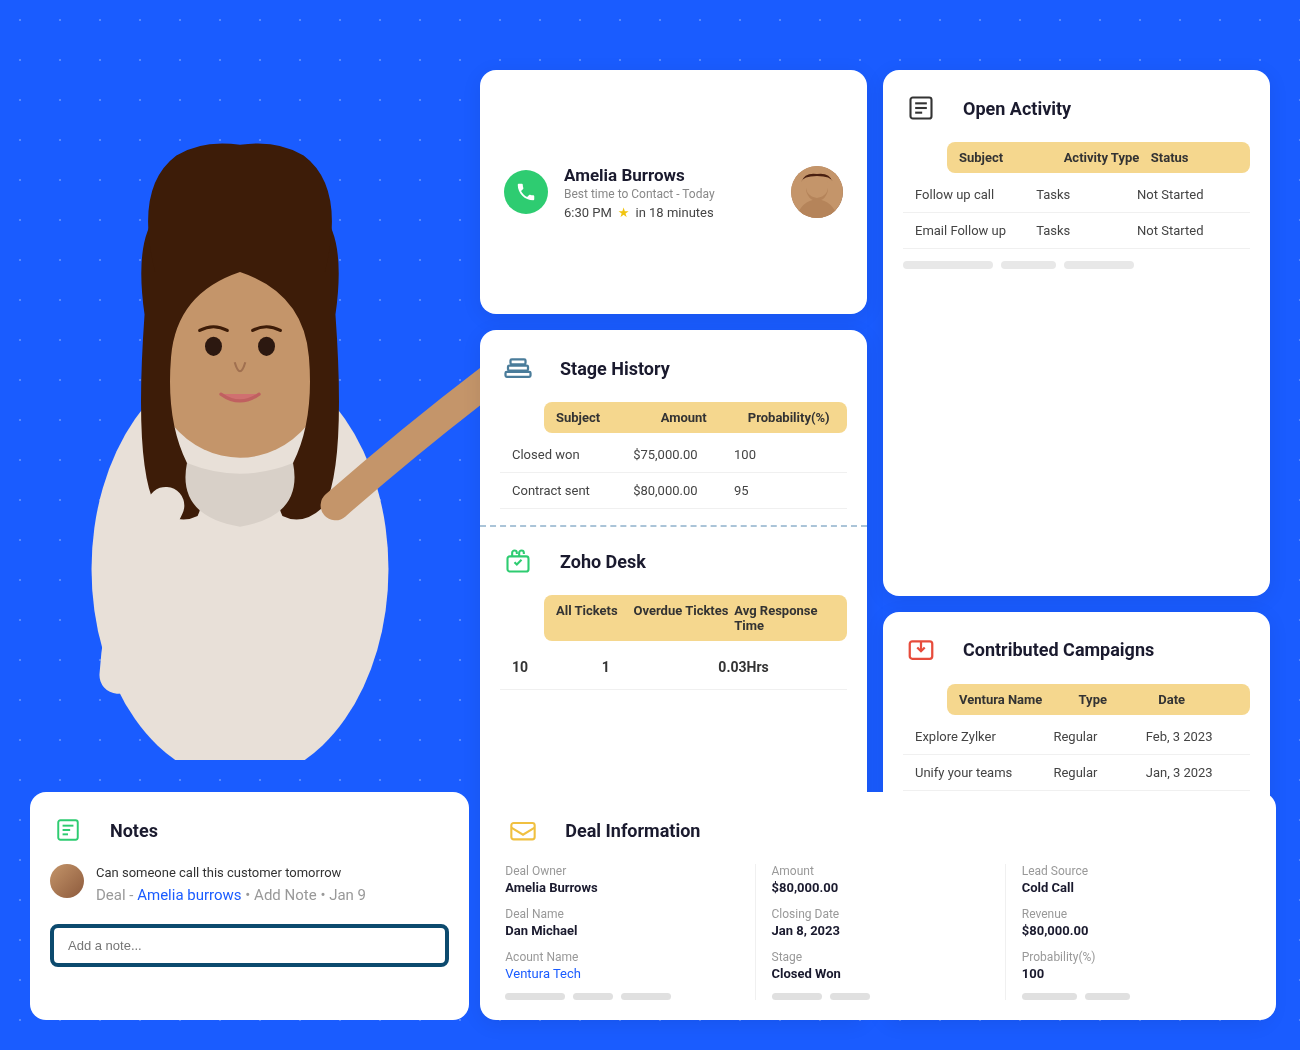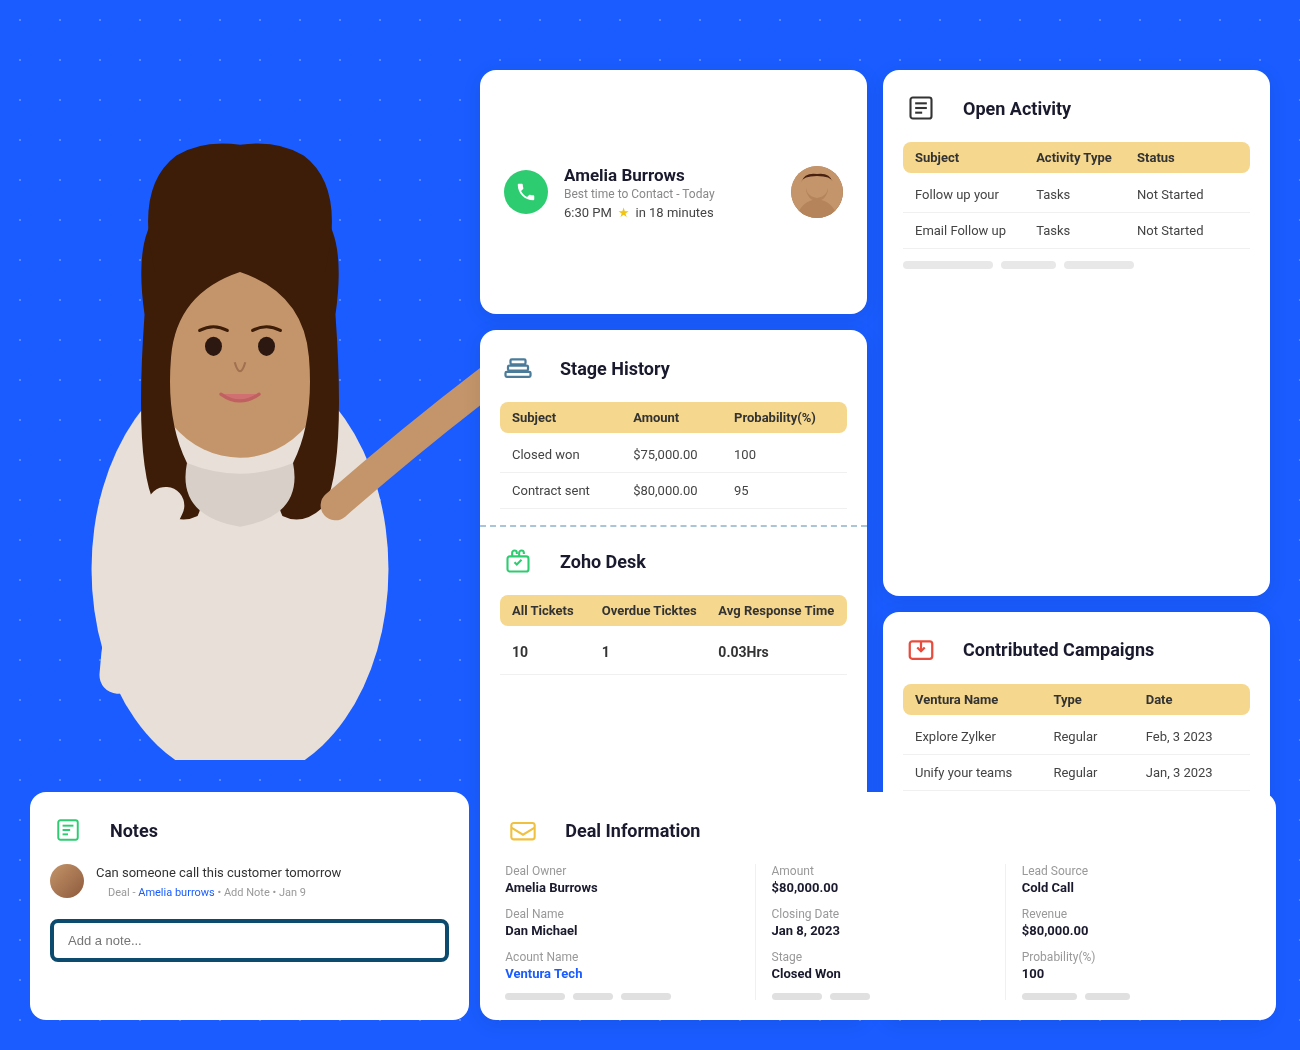--- a/index.html
+++ b/index.html
@@ -153,20 +153,21 @@
 
     .table-header {
       display: grid;
       background: #f5d78e;
       border-radius: 8px;
       padding: 8px 12px;
       font-weight: 700;
       font-size: 13px;
       color: #333;
       margin-bottom: 4px;
+      margin-left: 44px;
     }
 
     .activity-table .table-header {
       grid-template-columns: 1.2fr 1fr 1fr;
     }
 
     .table-row {
       display: grid;
       padding: 10px 12px;
       font-size: 13px;
@@ -255,24 +256,23 @@
       flex-shrink: 0;
     }
 
     .note-text {
       font-size: 13px;
       color: #333;
       line-height: 1.4;
     }
 
     .note-meta {
-      font-size: 11px;
+      font-size: 15px;
       color: #999;
       margin-top: 4px;
-      margin-left: 12px;
     }
 
     .note-meta a {
       color: #1a5cff;
       text-decoration: none;
     }
 
     .note-input {
       width: 100%;
       padding: 10px 14px;
@@ -316,21 +316,21 @@
 
     .deal-value {
       font-size: 13px;
       font-weight: 700;
       color: #1a1a2e;
       margin-top: 2px;
     }
 
     .deal-value.link {
       color: #1a5cff;
-      font-weight: 700;
+      font-weight: 400;
     }
 
     .deal-placeholder-lines {
       display: flex;
       gap: 8px;
       margin-top: 12px;
     }
 
     
     .icon-box {
@@ -427,21 +427,21 @@
       </span>
       <span class="card-title">Open Activity</span>
     </div>
     <div class="activity-table">
       <div class="table-header">
         <span>Subject</span>
         <span>Activity Type</span>
         <span>Status</span>
       </div>
       <div class="table-row">
-        <span>Follow up your</span>
+        <span>Follow up call</span>
         <span>Tasks</span>
         <span>Not Started</span>
       </div>
       <div class="table-row">
         <span>Email Follow up</span>
         <span>Tasks</span>
         <span>Not Started</span>
       </div>
     </div>
     <div class="placeholder-lines">

